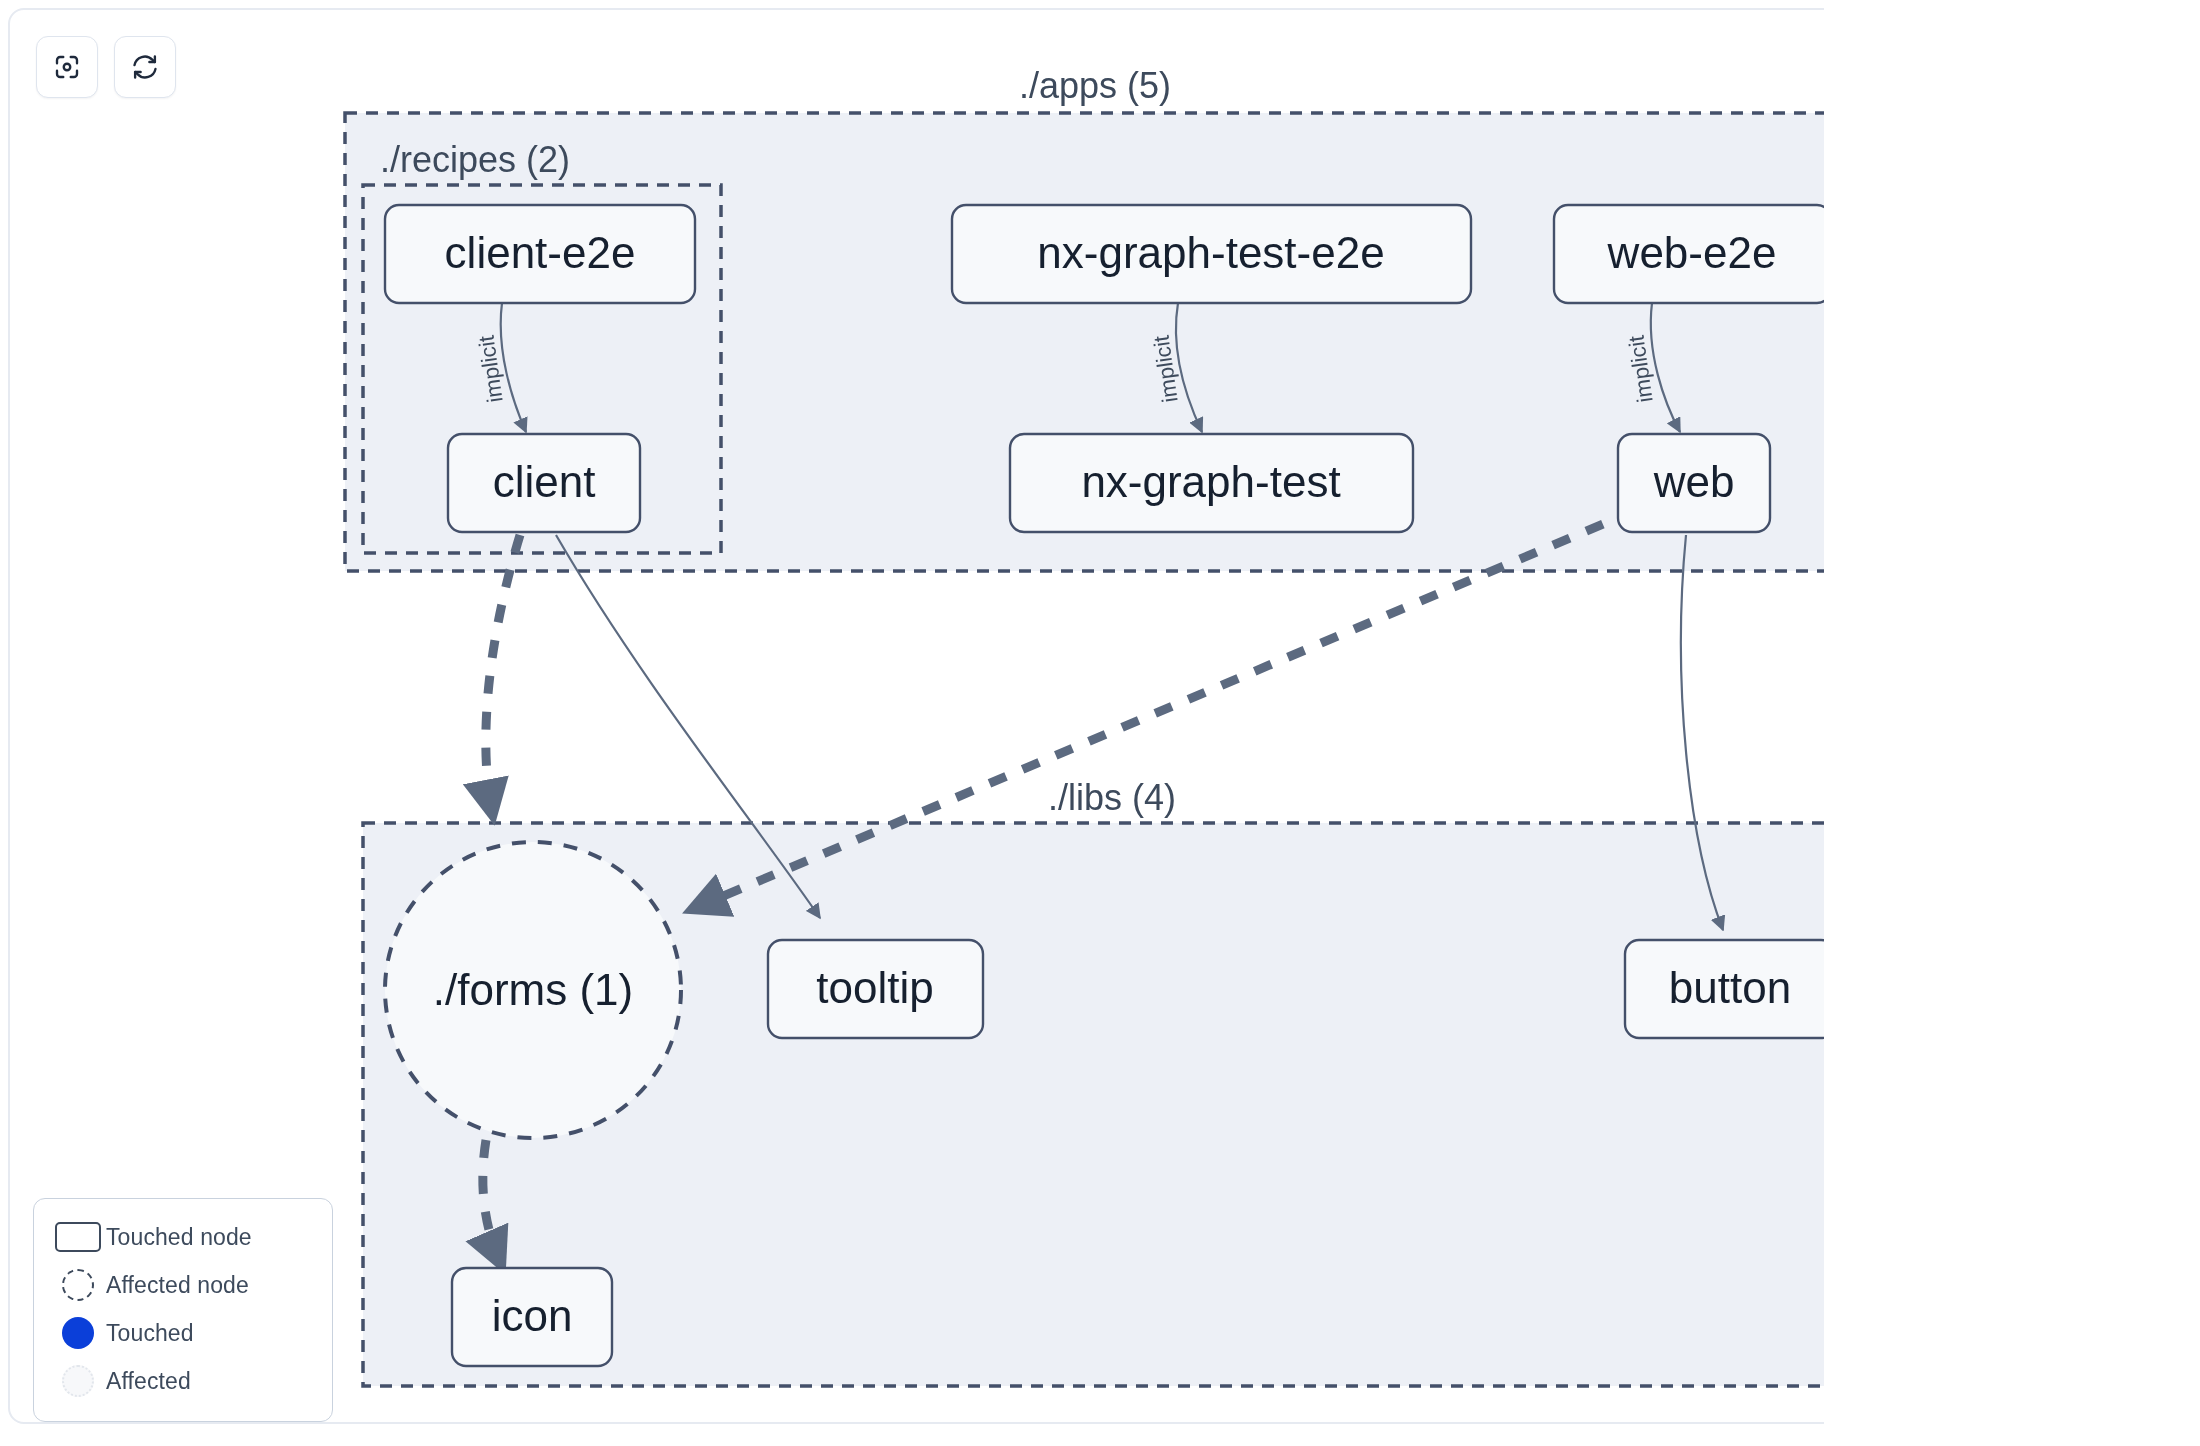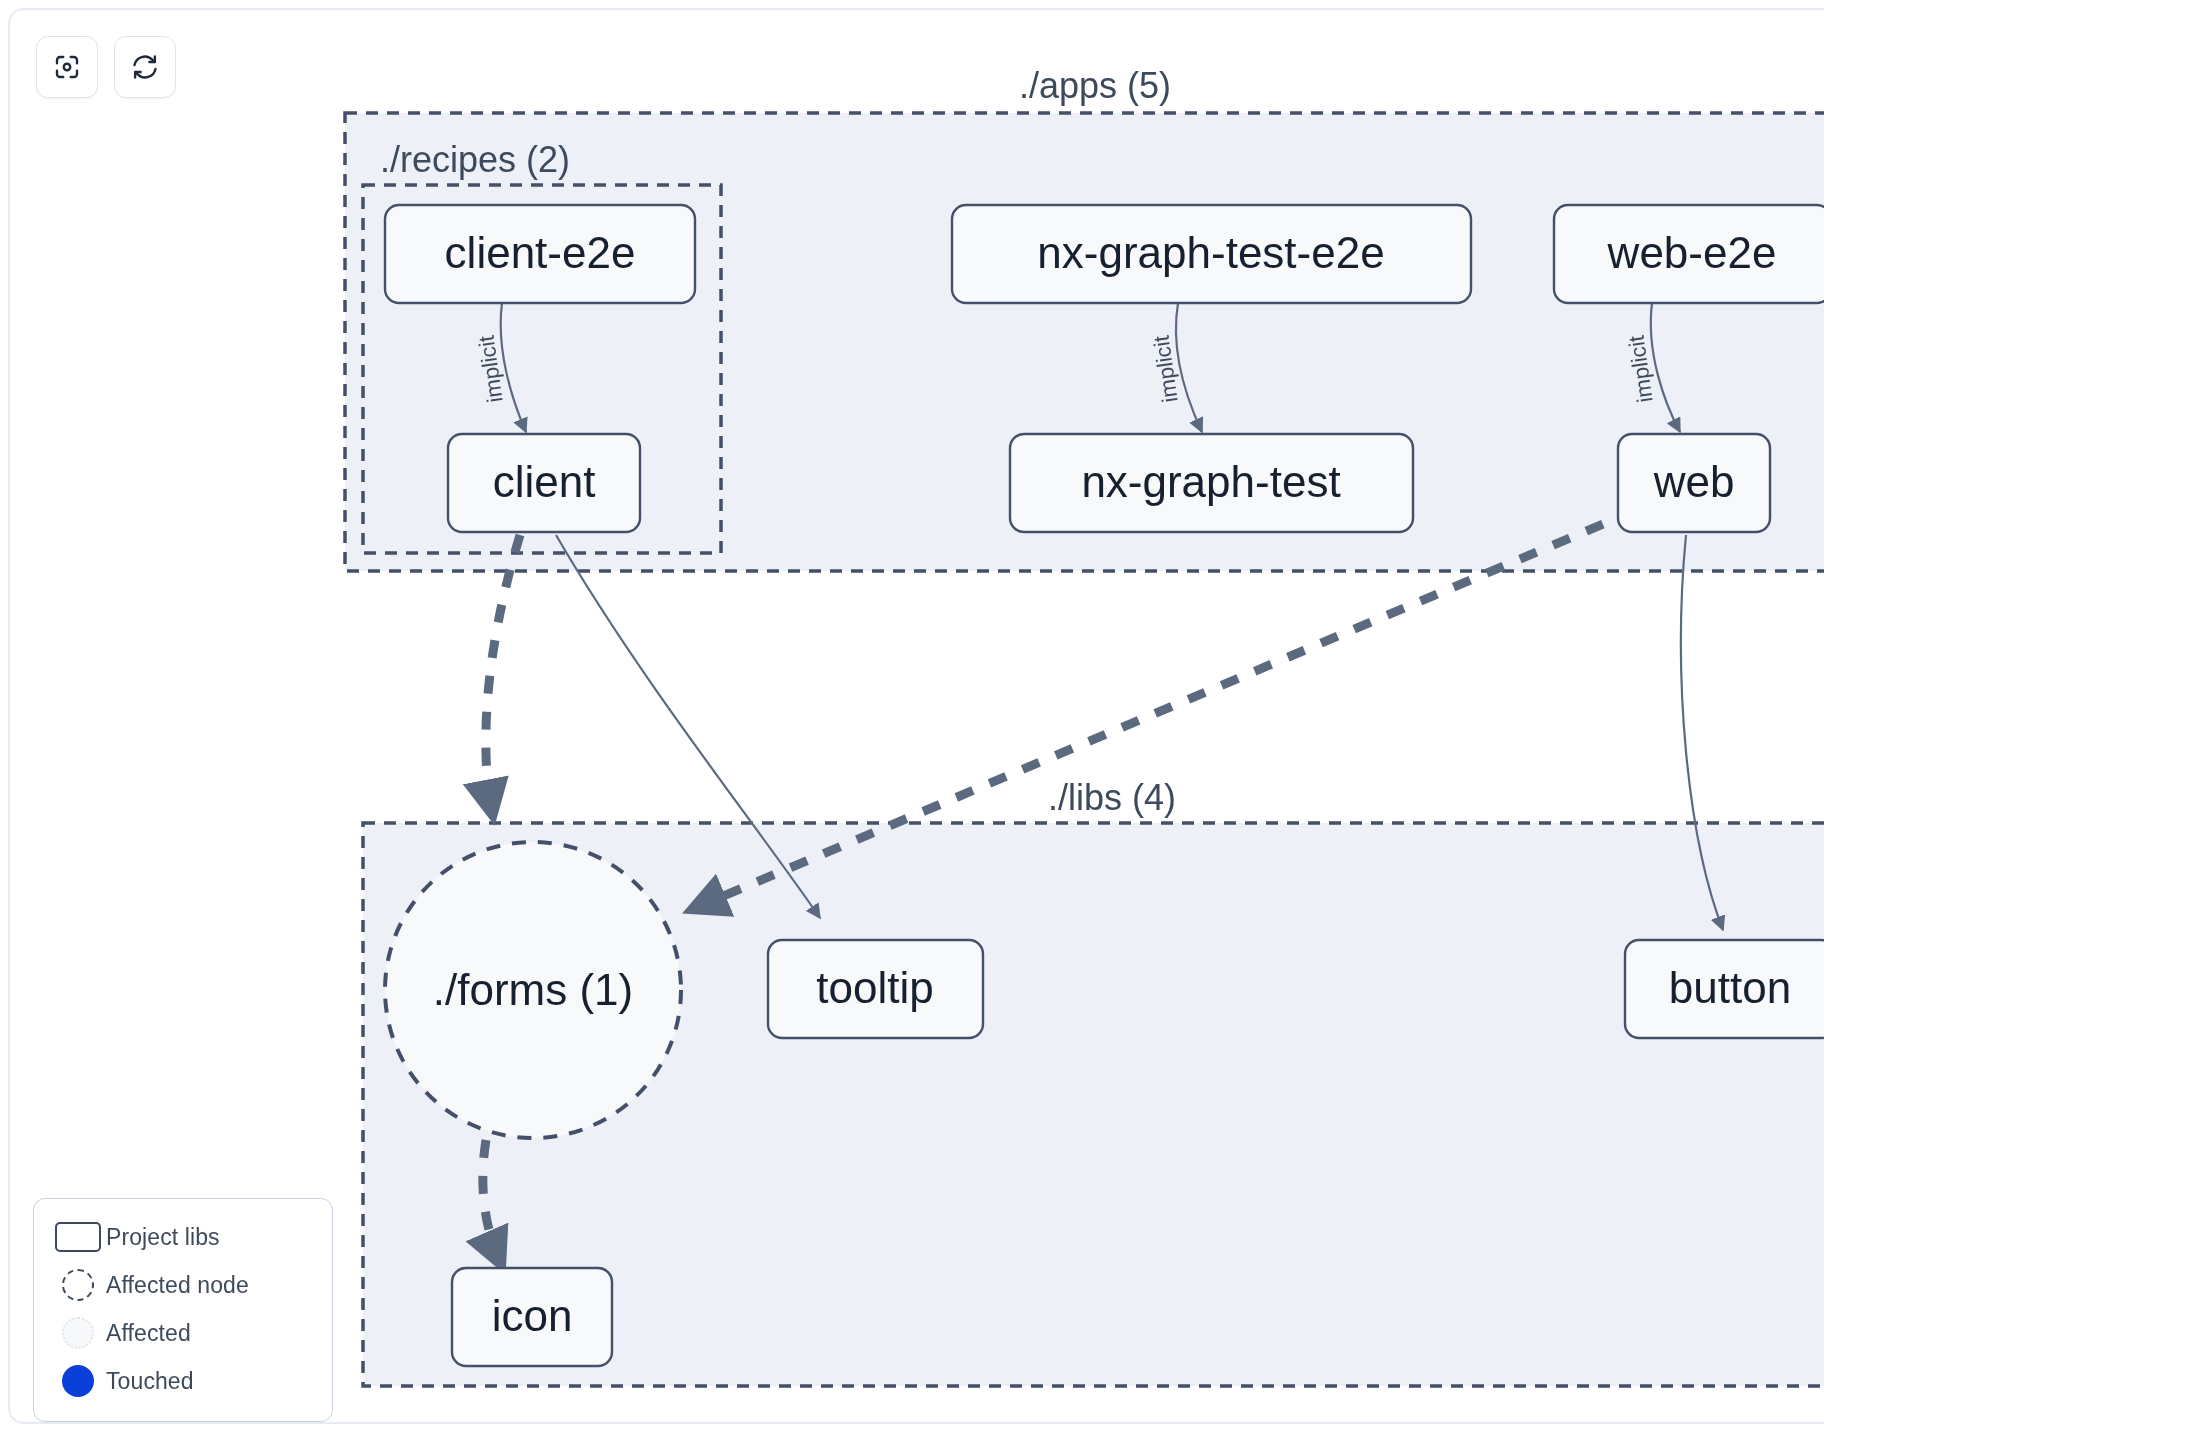--- a/index.html
+++ b/index.html
@@ -270,35 +270,35 @@
         <text x="532" y="1331" text-anchor="middle" font-family="'Liberation Sans', sans-serif" font-size="44" fill="#16202f">icon</text>
       </g>
     </g>
   </svg>
 
   <div class="legend">
     <div class="legend-row">
       <span class="legend-swatch">
         <span class="sw-rect"></span>
       </span>
-      <span class="legend-label">Project libs</span>
+      <span class="legend-label">Touched node</span>
     </div>
     <div class="legend-row">
       <span class="legend-swatch">
         <span class="sw-circle-dashed"></span>
       </span>
       <span class="legend-label">Affected node</span>
     </div>
     <div class="legend-row">
       <span class="legend-swatch">
-        <span class="sw-circle-affected"></span>
-      </span>
-      <span class="legend-label">Affected</span>
+        <span class="sw-circle-touched" style="background: rgb(11, 63, 217);"></span>
+      </span>
+      <span class="legend-label">Touched</span>
     </div>
     <div class="legend-row">
       <span class="legend-swatch">
-        <span class="sw-circle-touched" style="background: rgb(11, 63, 217);"></span>
-      </span>
-      <span class="legend-label">Touched</span>
+        <span class="sw-circle-affected"></span>
+      </span>
+      <span class="legend-label">Affected</span>
     </div>
   </div>
 
 </div>
 
 </body></html>

